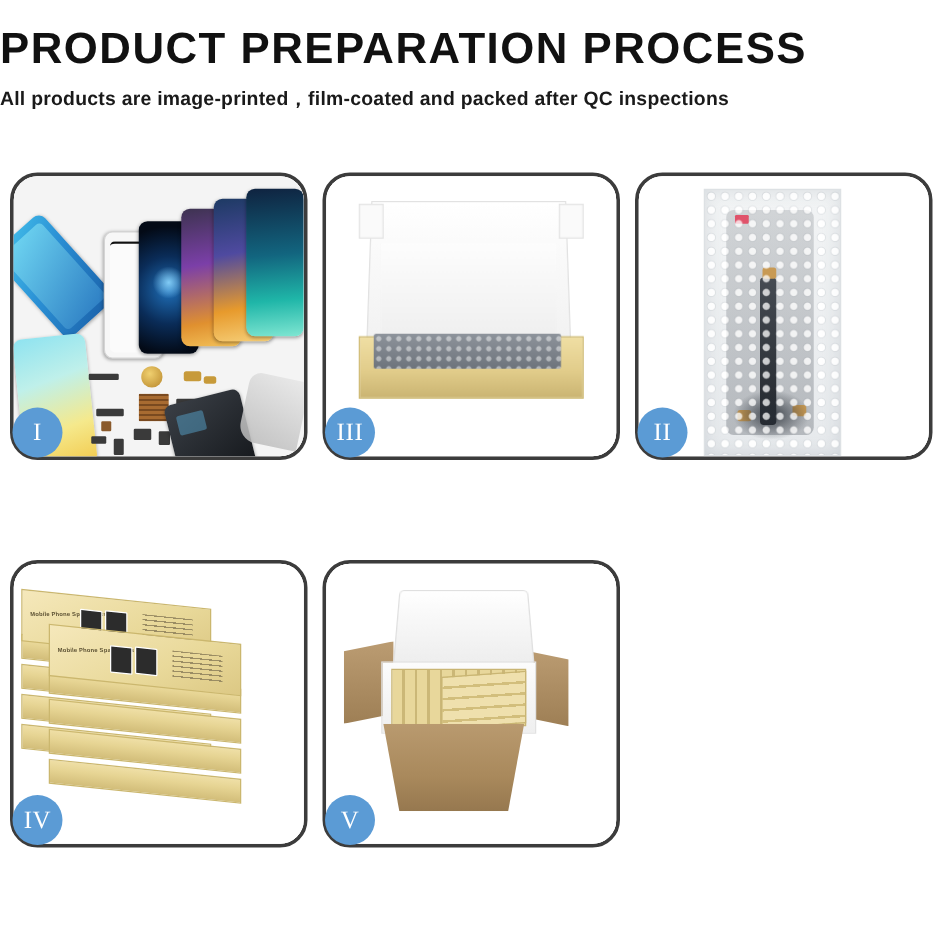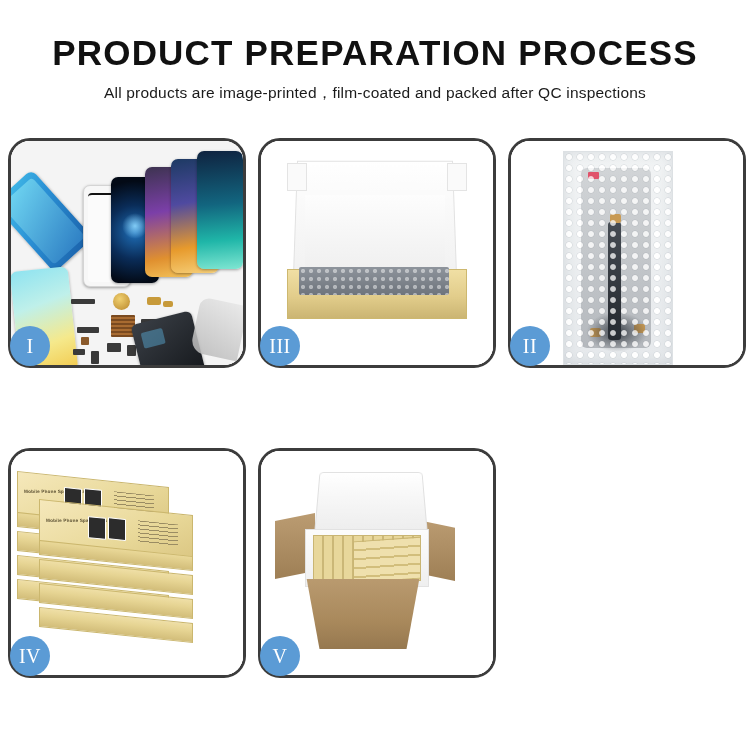--- a/index.html
+++ b/index.html
@@ -10,37 +10,37 @@
   body {
     width: 750px;
     height: 750px;
     font-family: "Liberation Sans", sans-serif;
     overflow: hidden;
     position: relative;
   }
 
   
   .header {
-    text-align: center;
-    padding-top: 34px;
+    padding-top: 20px;
   }
   .page-title {
     font-size: 35px;
     font-weight: bold;
     letter-spacing: 1.2px;
     color: #111111;
     line-height: 1.1;
     white-space: nowrap;
   }
   .page-subtitle {
     font-size: 15.5px;
     color: #1a1a1a;
     margin-top: 10px;
     letter-spacing: 0.2px;
     white-space: nowrap;
+    font-weight: bold;
   }
 
   
   .grid {
     position: absolute;
     left: 8px;
     top: 138px;
     width: 734px;
     display: grid;
     grid-template-columns: repeat(3, 238px);

